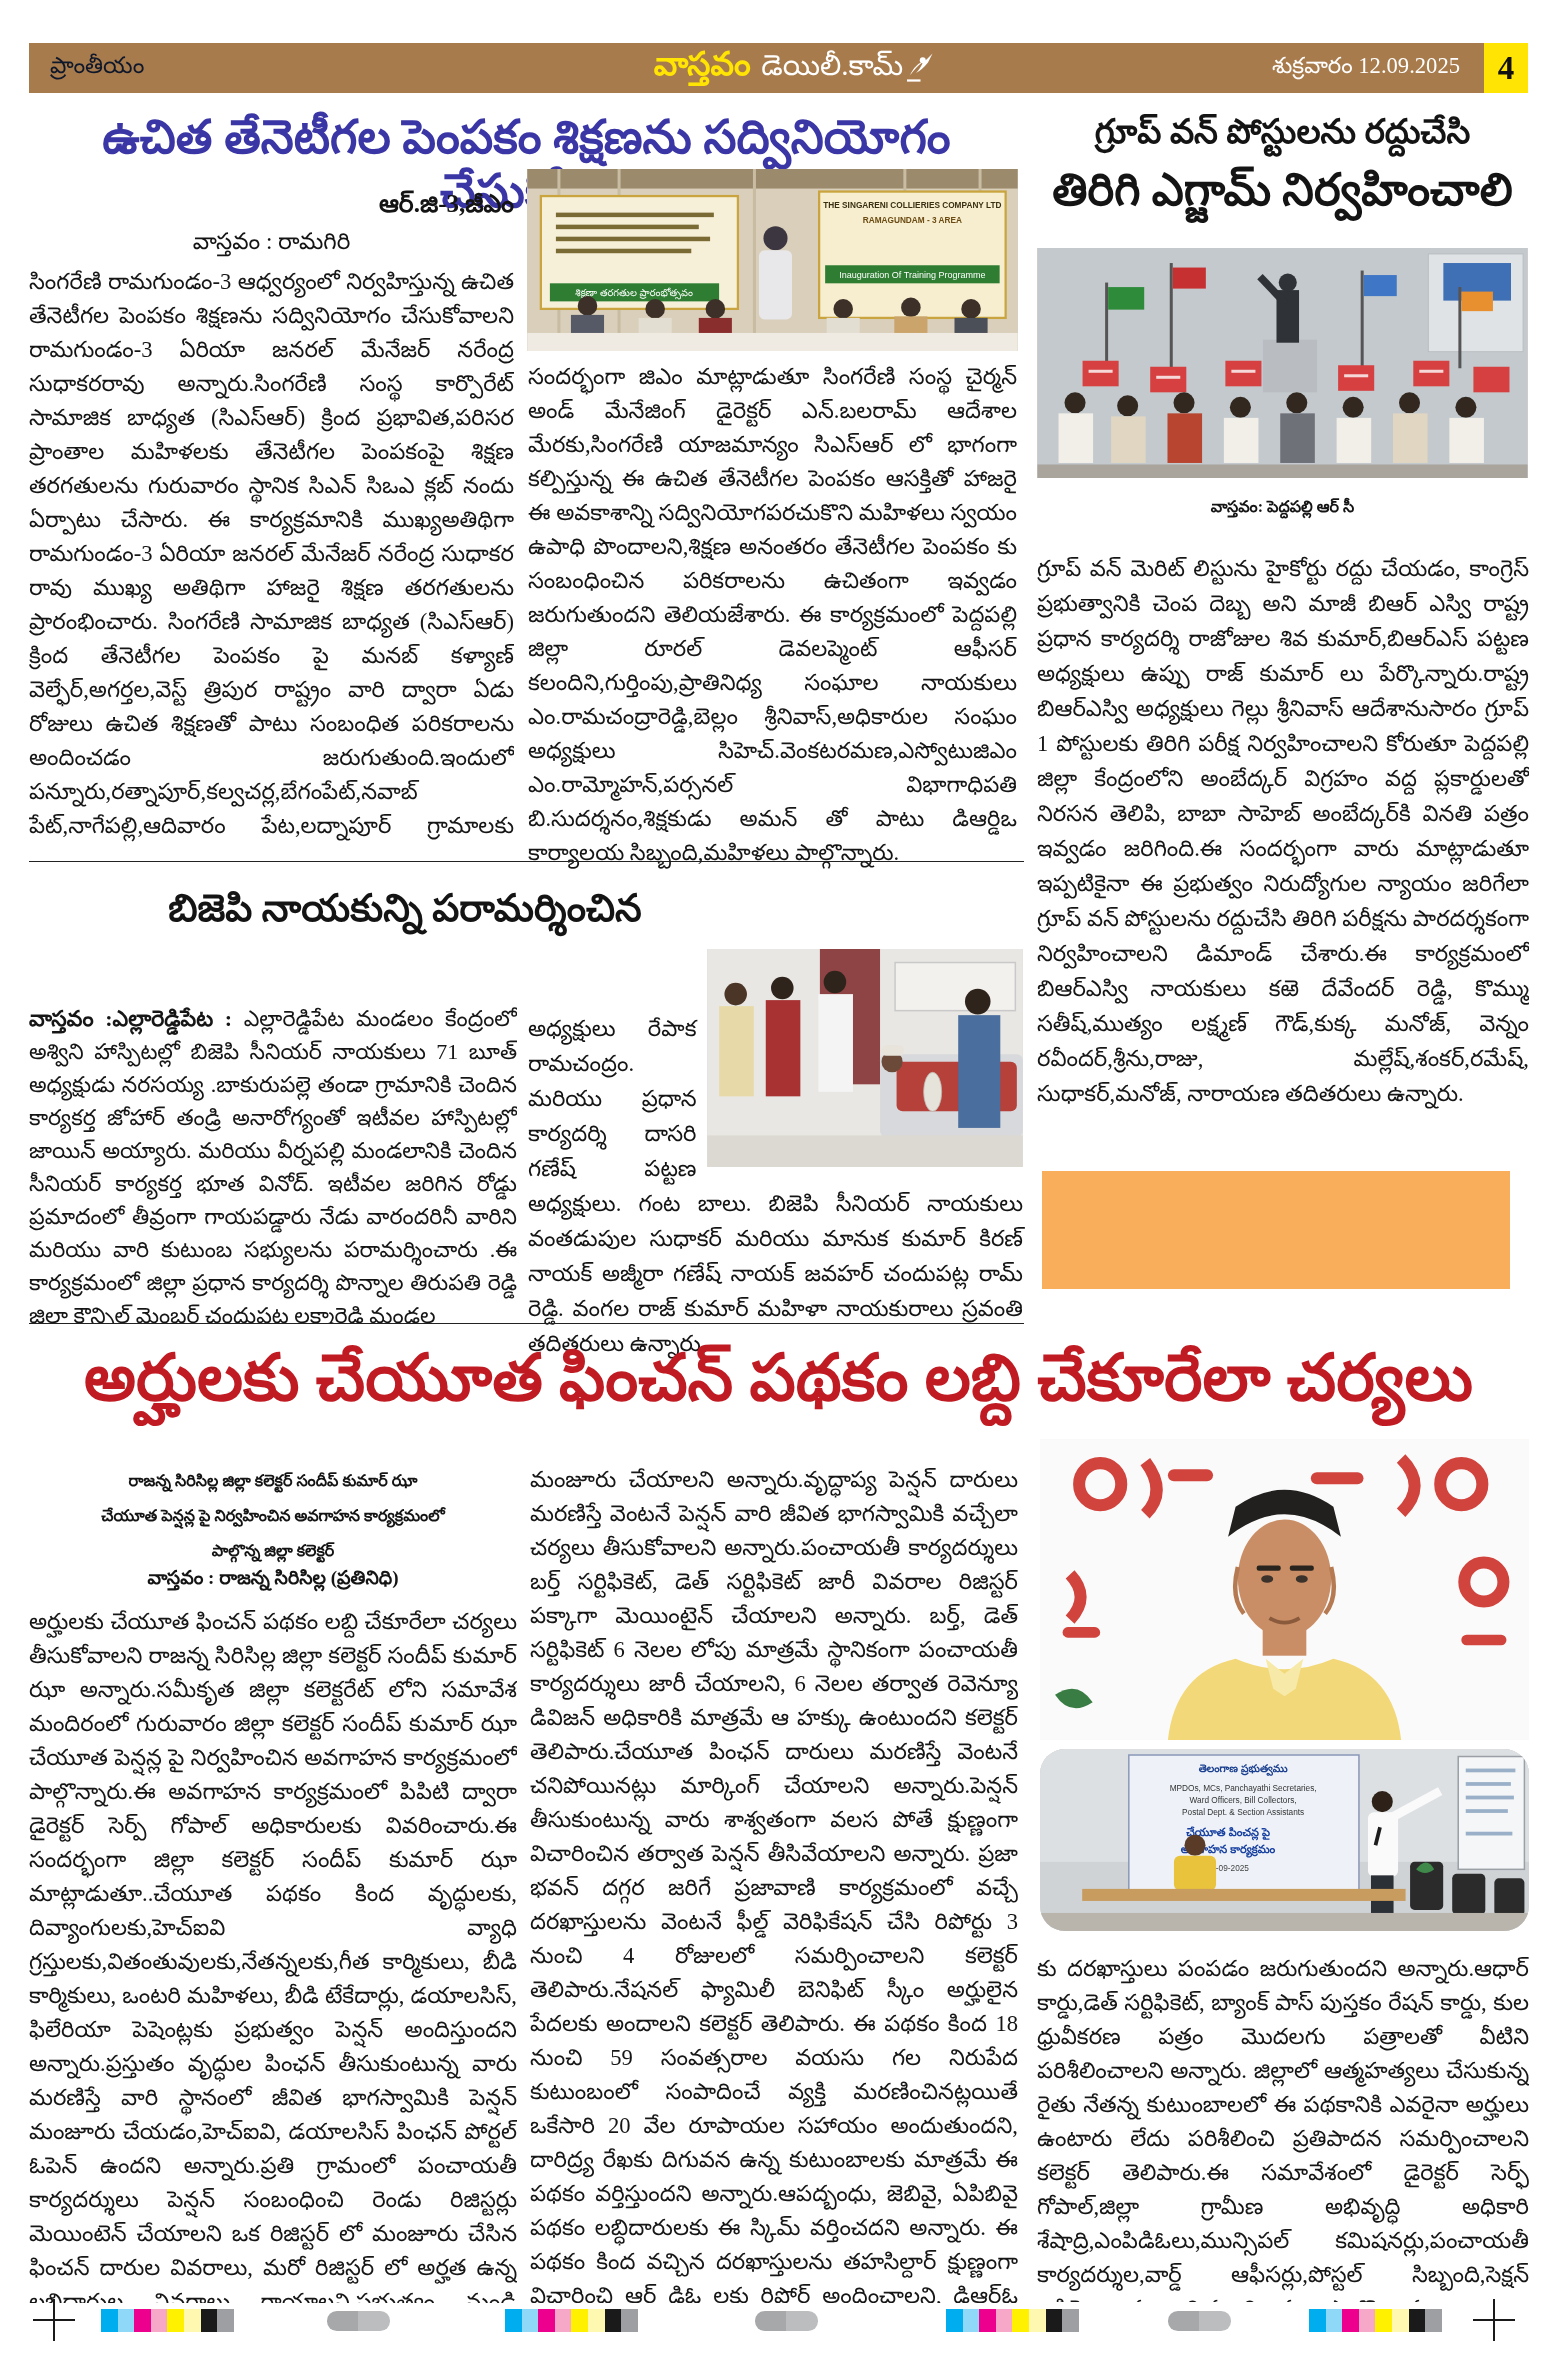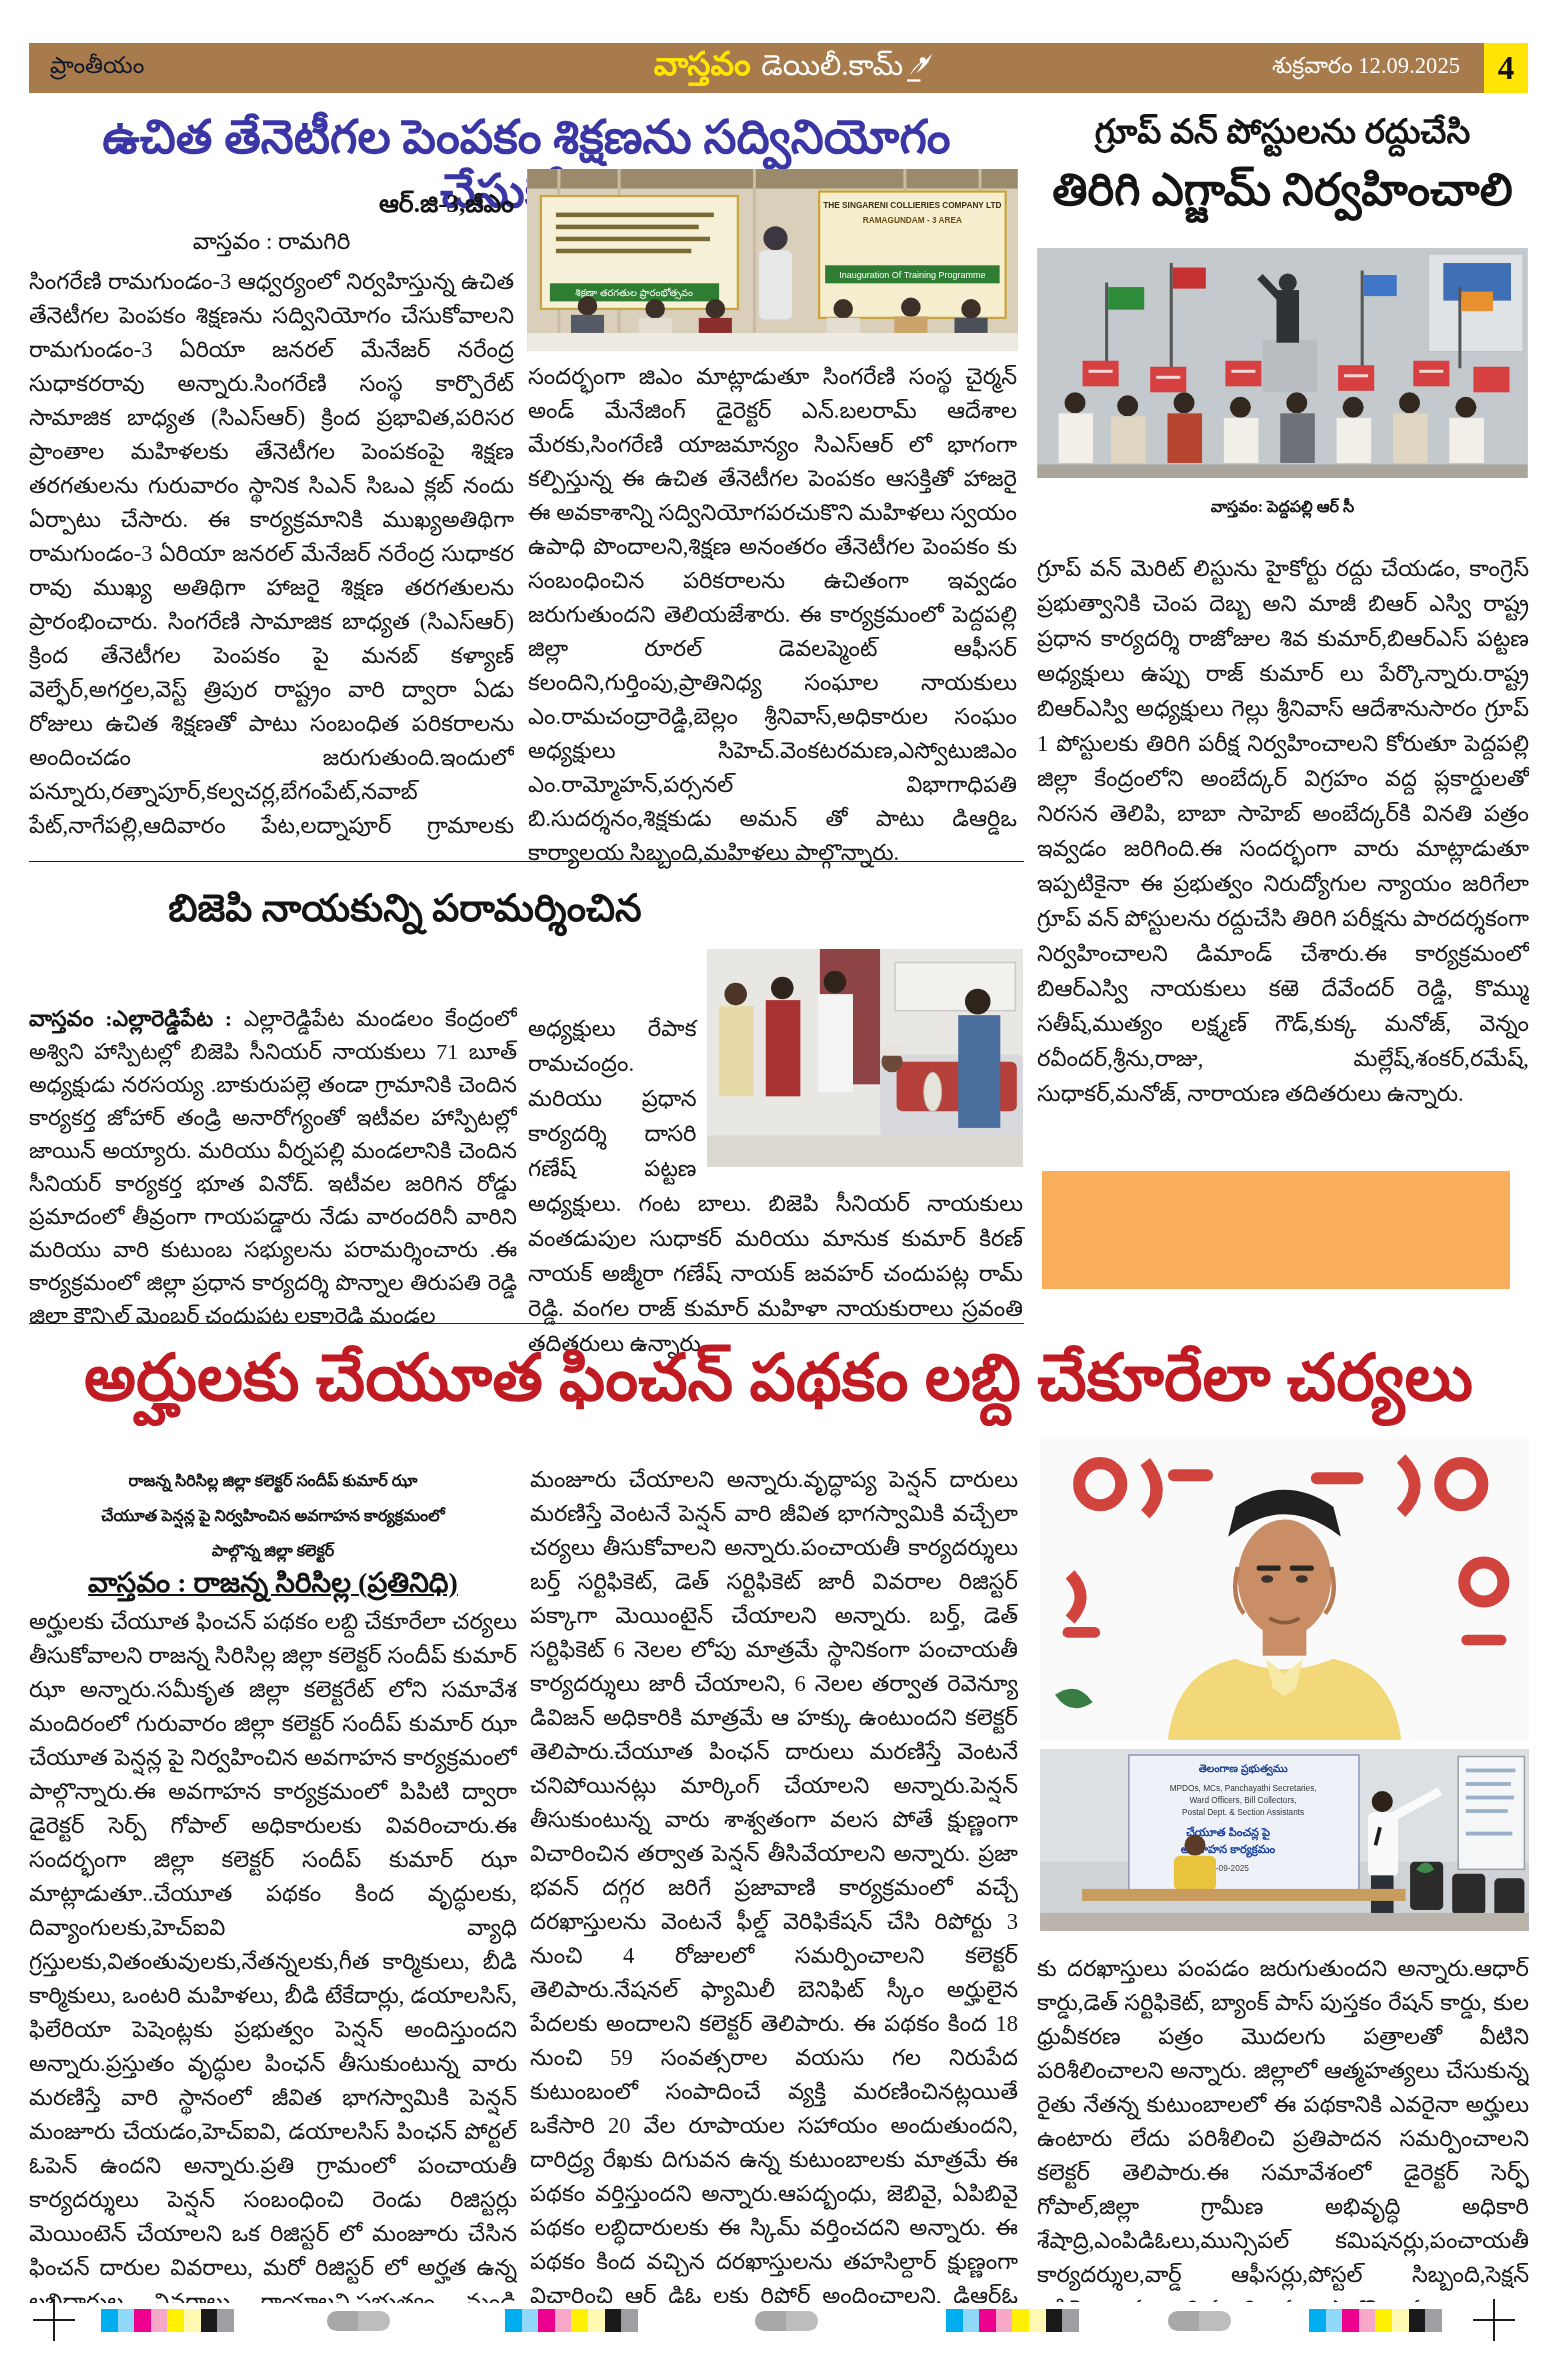--- a/index.html
+++ b/index.html
@@ -34,38 +34,38 @@
   #rule1{left:29px;top:861px;width:995px;}
   #rule2{left:29px;top:1323px;width:995px;}
 
   
   .photo{background:#d8d4cc;overflow:hidden;}
   .photo svg{display:block;width:100%;height:100%;}
   #training-photo{left:527px;top:169px;width:491px;height:182px;}
   #protest-photo{left:1037px;top:248px;width:491px;height:230px;}
   #hospital-photo{float:right;width:316px;height:218px;margin:0 0 6px 10.5px;}
   #collector-photo{left:1040px;top:1439px;width:489px;height:301px;}
-  #meeting-photo{left:1040px;top:1749px;width:489px;height:182px;}
+  #meeting-photo{left:1040px;top:1749px;width:489px;height:182px;border-radius:25px;}
 
   
   #training-byline1{left:29px;top:190px;width:485px;font-size:25px;font-weight:bold;text-align:right;}
   #training-byline2{left:29px;top:229px;width:485px;font-size:23px;}
   #training-col1{left:29px;top:265px;width:485px;height:581px;}
   #training-col2{left:528px;top:360px;width:489px;height:509px;}
 
   #bjp-col1{left:29px;top:1002px;width:488px;height:322px;font-size:22px;line-height:33px;}
   #bjp-col2{left:528px;top:949px;width:495px;height:374px;}
   #bjp-col2 p{margin:0;padding-top:62px;font-size:22.6px;line-height:35px;text-align:justify;}
 
   #protest-caption{left:1037px;top:498px;width:491px;font-size:16px;font-weight:bold;}
   #group-body{left:1037px;top:551px;width:492px;height:618px;font-size:22.6px;line-height:35px;}
   #orange-box{left:1042px;top:1171px;width:468px;height:118px;background:#F8AE5B;}
 
   #pension-lede{left:29px;top:1463px;width:488px;font-size:16px;line-height:35px;font-weight:bold;}
-  #pension-byline{left:29px;top:1567px;width:488px;font-size:28px;font-weight:bold;text-decoration:underline;}
+  #pension-byline{left:29px;top:1567px;width:488px;font-size:19px;font-weight:bold;}
   #pension-col1{left:29px;top:1605px;width:488px;height:698px;}
   #pension-col2{left:530px;top:1463px;width:488px;height:840px;}
   #pension-col3{left:1037px;top:1952px;width:492px;height:350px;}
 
   
   .colorbar{position:absolute;top:2309px;height:23px;display:flex;}
   .colorbar div{width:16.6px;height:23px;}
   .pill{position:absolute;top:2311px;width:63px;height:19.6px;border-radius:9.8px;
         background:linear-gradient(90deg,#A7A8AA 0 50%,#BCBDBF 50% 100%);}
   .crosshair{position:absolute;width:42px;height:42px;}

